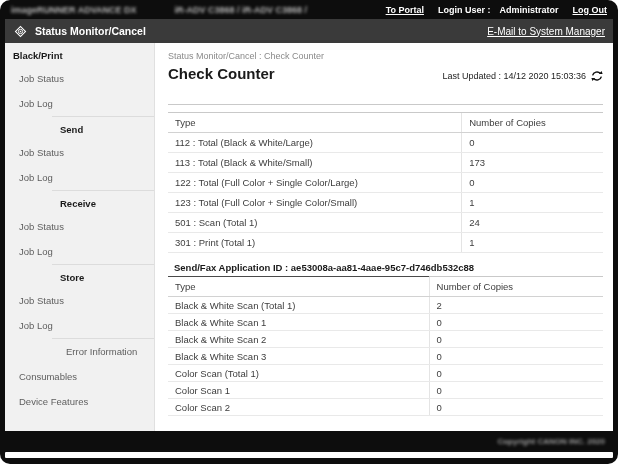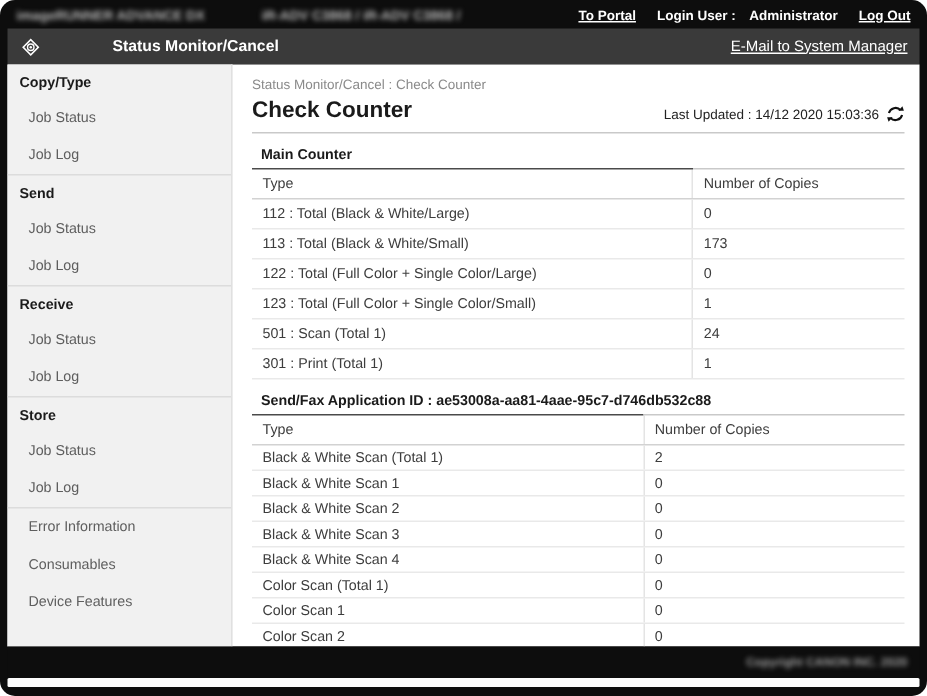--- a/index.html
+++ b/index.html
@@ -15,36 +15,36 @@
   
   .topbar{height:19px; flex:0 0 19px; display:flex; align-items:center;
     justify-content:space-between; color:#fff; font-size:9px; font-weight:bold; padding:0 6px;}
   .topbar .tleft{display:flex; gap:38px; align-items:center;}
   .blurred{filter:blur(1.7px); color:#b5b5b5; white-space:nowrap;}
   .topbar .tright{display:flex; gap:14px; align-items:center;}
   .toplink{color:#fff; text-decoration:underline; cursor:pointer; white-space:nowrap;}
   .lu{display:flex; gap:9px; white-space:nowrap;}
   
   .appbar{height:24px; flex:0 0 24px; background:var(--appbar); display:flex;
-    align-items:center; padding:0 8px; color:#fff;gap:40px;}
+    align-items:center; padding:0 8px; color:#fff;}
   .app-icon{display:inline-flex; margin-right:7px;}
   .app-title{font-size:10.5px; font-weight:bold; margin-right:auto;}
   .email{color:#fff; font-size:10px; text-decoration:underline; cursor:pointer;}
   
   .bodyrow{flex:1 1 auto; min-height:0; display:flex; background:#fff;}
   .sidebar{width:150px; flex:0 0 150px; background:var(--sidebar_bg);
     border-right:1px solid #e0e0e0; font-size:9.5px; overflow:hidden;}
   .nav-section{font-weight:bold; color:var(--text_dark); padding:7px 8px 5px 8px;}
   .nav-item{color:var(--text_muted); padding:7px 8px 7px 14px; cursor:pointer;}
-  .bt{border-top:1px solid #dcdcdc;}
+  .bt{border-top:1px solid #dcdcdc;margin-left:47px;}
   
   .content{flex:1 1 auto; min-width:0; padding:6px 10px 0 13px; overflow:hidden;}
   .breadcrumb{font-size:9px; color:var(--breadcrumb); margin:2px 0 4px 0;}
   .title-row{display:flex; justify-content:space-between; align-items:flex-end;
-    border-bottom:1px solid var(--rule_mid); padding-bottom:6px;}
+    border-bottom:1px solid var(--rule_mid); padding-bottom:22px;}
   .page-title{font-size:15px; font-weight:bold; color:var(--text_dark);}
   .updated{display:flex; align-items:center; gap:5px; font-size:9px; color:#222;}
   .refresh{display:inline-flex; cursor:pointer;}
   section{margin-top:7px;}
   .sec-head{display:flex; align-items:flex-end;}
   .sec-title{font-size:9.5px; font-weight:bold; color:var(--text_dark);
     padding:2px 0 3px 6px; border-bottom:1px solid var(--rule_dark); white-space:nowrap;}
   .w67 .sec-title{width:67.5%;}
   .w60 .sec-title{width:60%;}
   .sec-rest{flex:1; border-bottom:1px solid var(--rule_mid); height:1px;}
@@ -90,21 +90,21 @@
         <circle cx="8" cy="8" r="0.9" fill="#fff"></circle>
       </svg>
     </span>
     <span class="app-title">Status Monitor/Cancel</span>
     <a class="email">E-Mail to System Manager</a>
   </div>
 
   <div class="bodyrow">
 
     <nav class="sidebar">
-      <div class="nav-section">Copy/Type</div>
+      <div class="nav-section">Black/Print</div>
       <div class="nav-item">Job Status</div>
       <div class="nav-item">Job Log</div>
       <div class="nav-section bt">Send</div>
       <div class="nav-item">Job Status</div>
       <div class="nav-item">Job Log</div>
       <div class="nav-section bt">Receive</div>
       <div class="nav-item">Job Status</div>
       <div class="nav-item">Job Log</div>
       <div class="nav-section bt">Store</div>
       <div class="nav-item">Job Status</div>
@@ -130,21 +130,20 @@
               </g>
               <polygon points="11.6,3.9 7.9,3.9 10.6,0.9" fill="#111"></polygon>
               <polygon points="0.4,8.1 4.1,8.1 1.4,11.1" fill="#111"></polygon>
             </svg>
           </span>
         </div>
       </div>
 
       <section>
         <div class="sec-head w67">
-          <span class="sec-title">Main Counter</span>
           <span class="sec-rest"></span>
         </div>
         <table class="w67t">
           <colgroup>
               <col class="c1">
               <col>
             </colgroup>
           <thead>
             <tr>
               <th>Type</th>
@@ -207,24 +206,20 @@
               </tr>
               <tr>
                 <td>Black &amp; White Scan 2</td>
                 <td>0</td>
               </tr>
               <tr>
                 <td>Black &amp; White Scan 3</td>
                 <td>0</td>
               </tr>
               <tr>
-                <td>Black &amp; White Scan 4</td>
-                <td>0</td>
-              </tr>
-              <tr>
                 <td>Color Scan (Total 1)</td>
                 <td>0</td>
               </tr>
               <tr>
                 <td>Color Scan 1</td>
                 <td>0</td>
               </tr>
               <tr>
                 <td>Color Scan 2</td>
                 <td>0</td>

